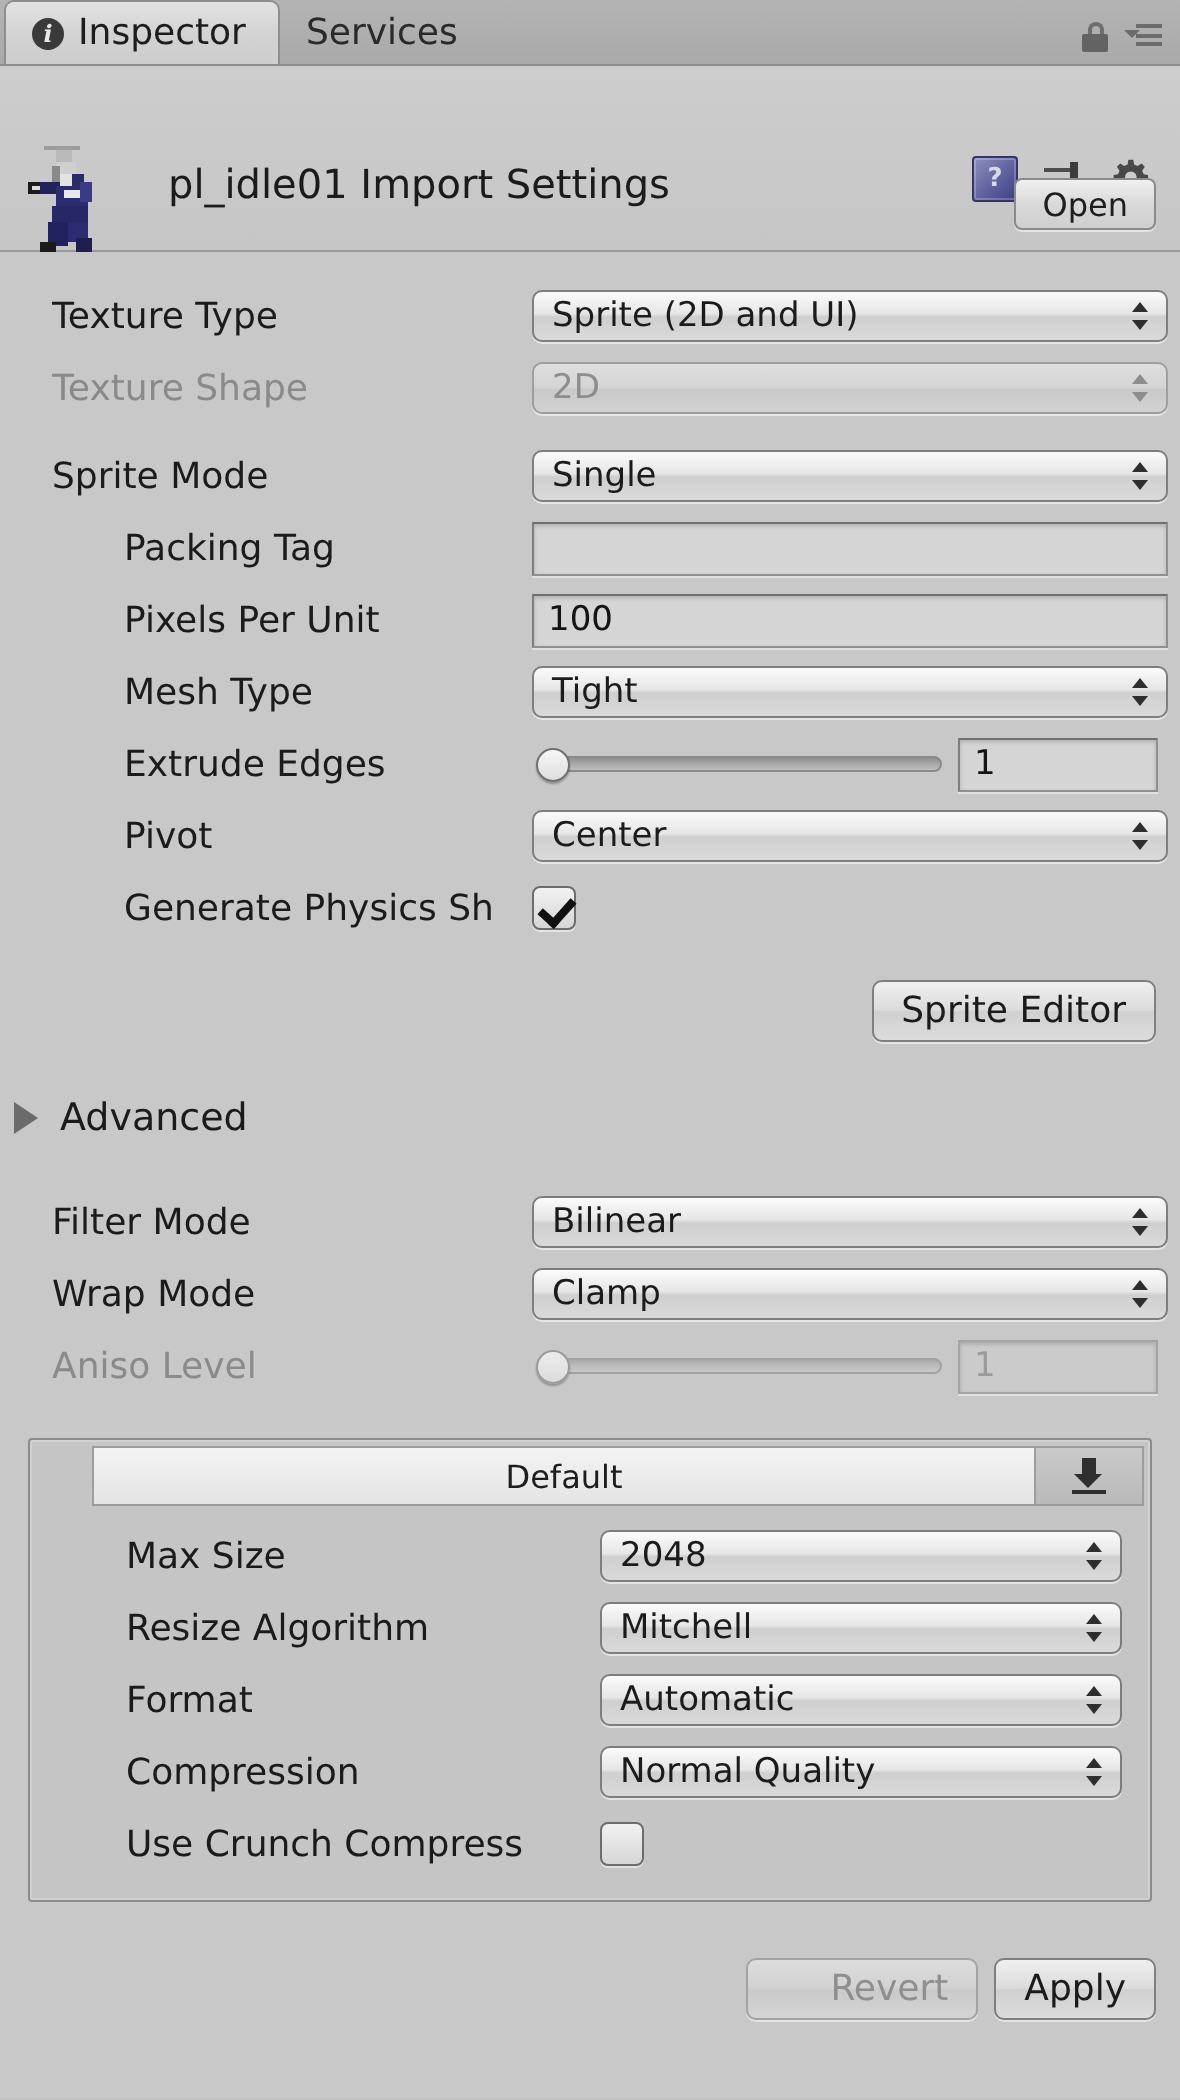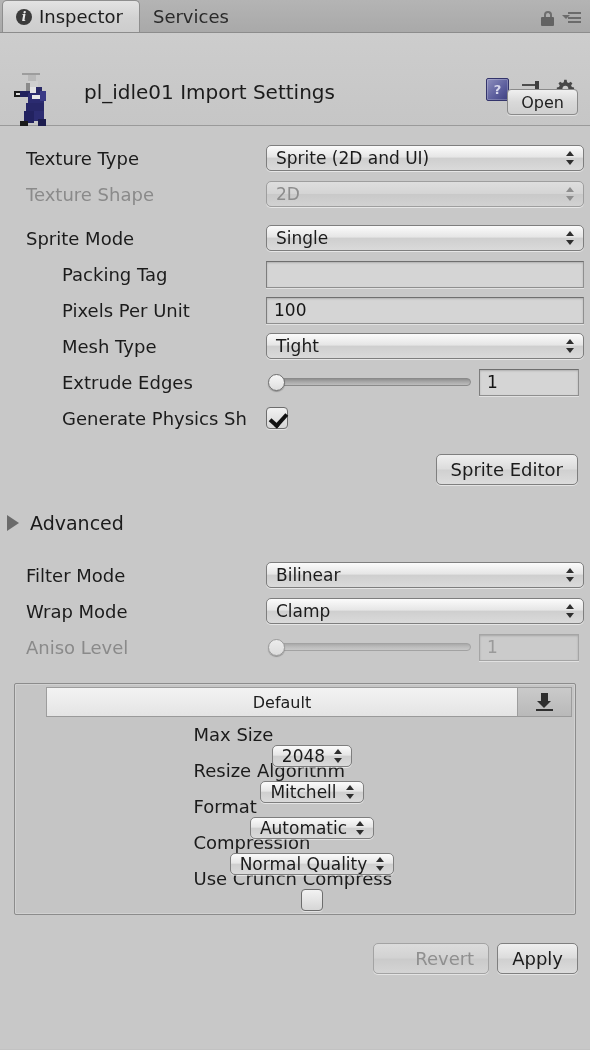--- a/index.html
+++ b/index.html
@@ -377,21 +377,21 @@
     width: 0; height: 0;
     border-left: 7.5px solid transparent;
     border-right: 7.5px solid transparent;
     border-top: 7px solid #2f2f2f;
   }
   .dl-icon .base {
     position: absolute; left: 0; bottom: 0;
     width: 17px; height: 2px; background: #2f2f2f;
   }
   .platform-body { padding: 7px 0 10px 0; }
-  .platform-body .row { padding-left: 20px; padding-right: 14px; height: 36px; flex-direction: column; }
+  .platform-body .row { padding-left: 20px; padding-right: 14px; height: 36px; }
   .platform-body .label { width: 237px; }
   .platform-body .dropdown { max-width: 304px; }
   .spacer-8 { height: 8px; }
   .spacer-14 { height: 14px; }
   .spacer-18 { height: 18px; }
 </style>
 </head>
 <body>
 
 <div class="tabbar">
@@ -528,20 +528,30 @@
 
   <div class="row indent">
     <span class="label">Extrude Edges</span>
     <span class="slider-wrap">
       <span class="slider-track"></span>
       <span class="slider-thumb"></span>
     </span>
     <span class="field narrow">1</span>
   </div>
 
+  <div class="row indent">
+    <span class="label">Pivot</span>
+    <span class="dropdown">
+      <span>Center</span>
+      <span class="stepper">
+          <i class="up"></i>
+          <i class="dn"></i>
+        </span>
+    </span>
+  </div>
 
   <div class="row indent">
     <span class="label">Generate Physics Sh</span>
     <span class="checkbox checked"></span>
   </div>
 
   <div class="spacer-8"></div>
 
   <div class="btn-row">
     <span class="btn">Sprite Editor</span>

